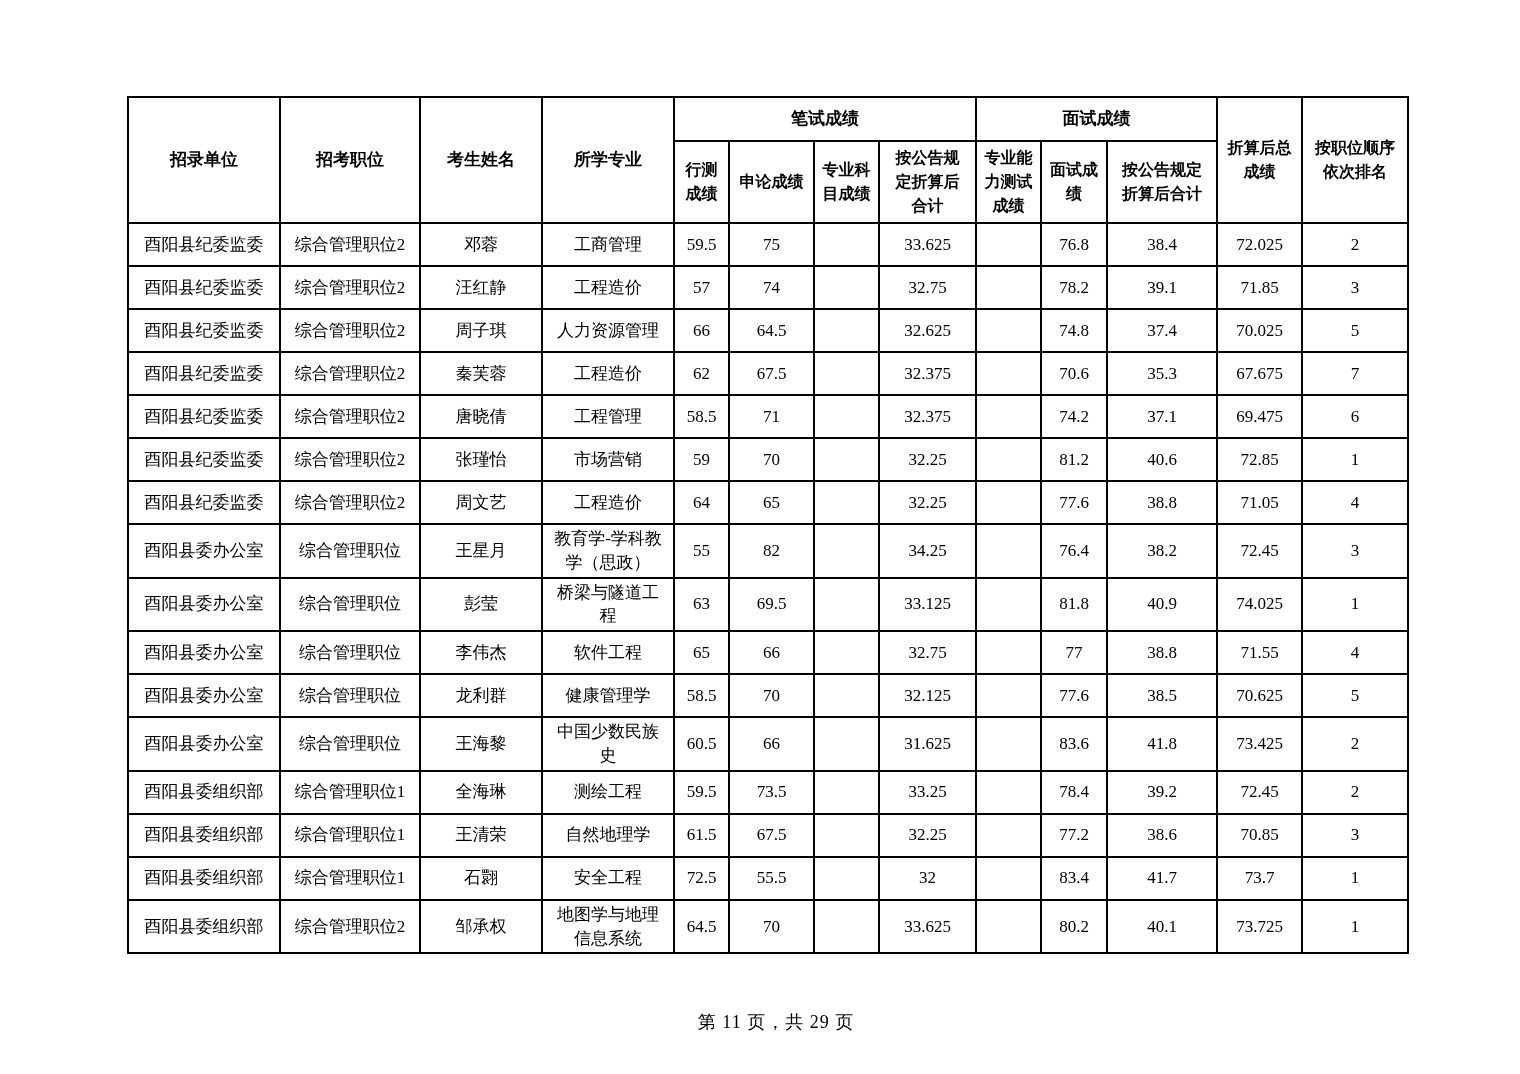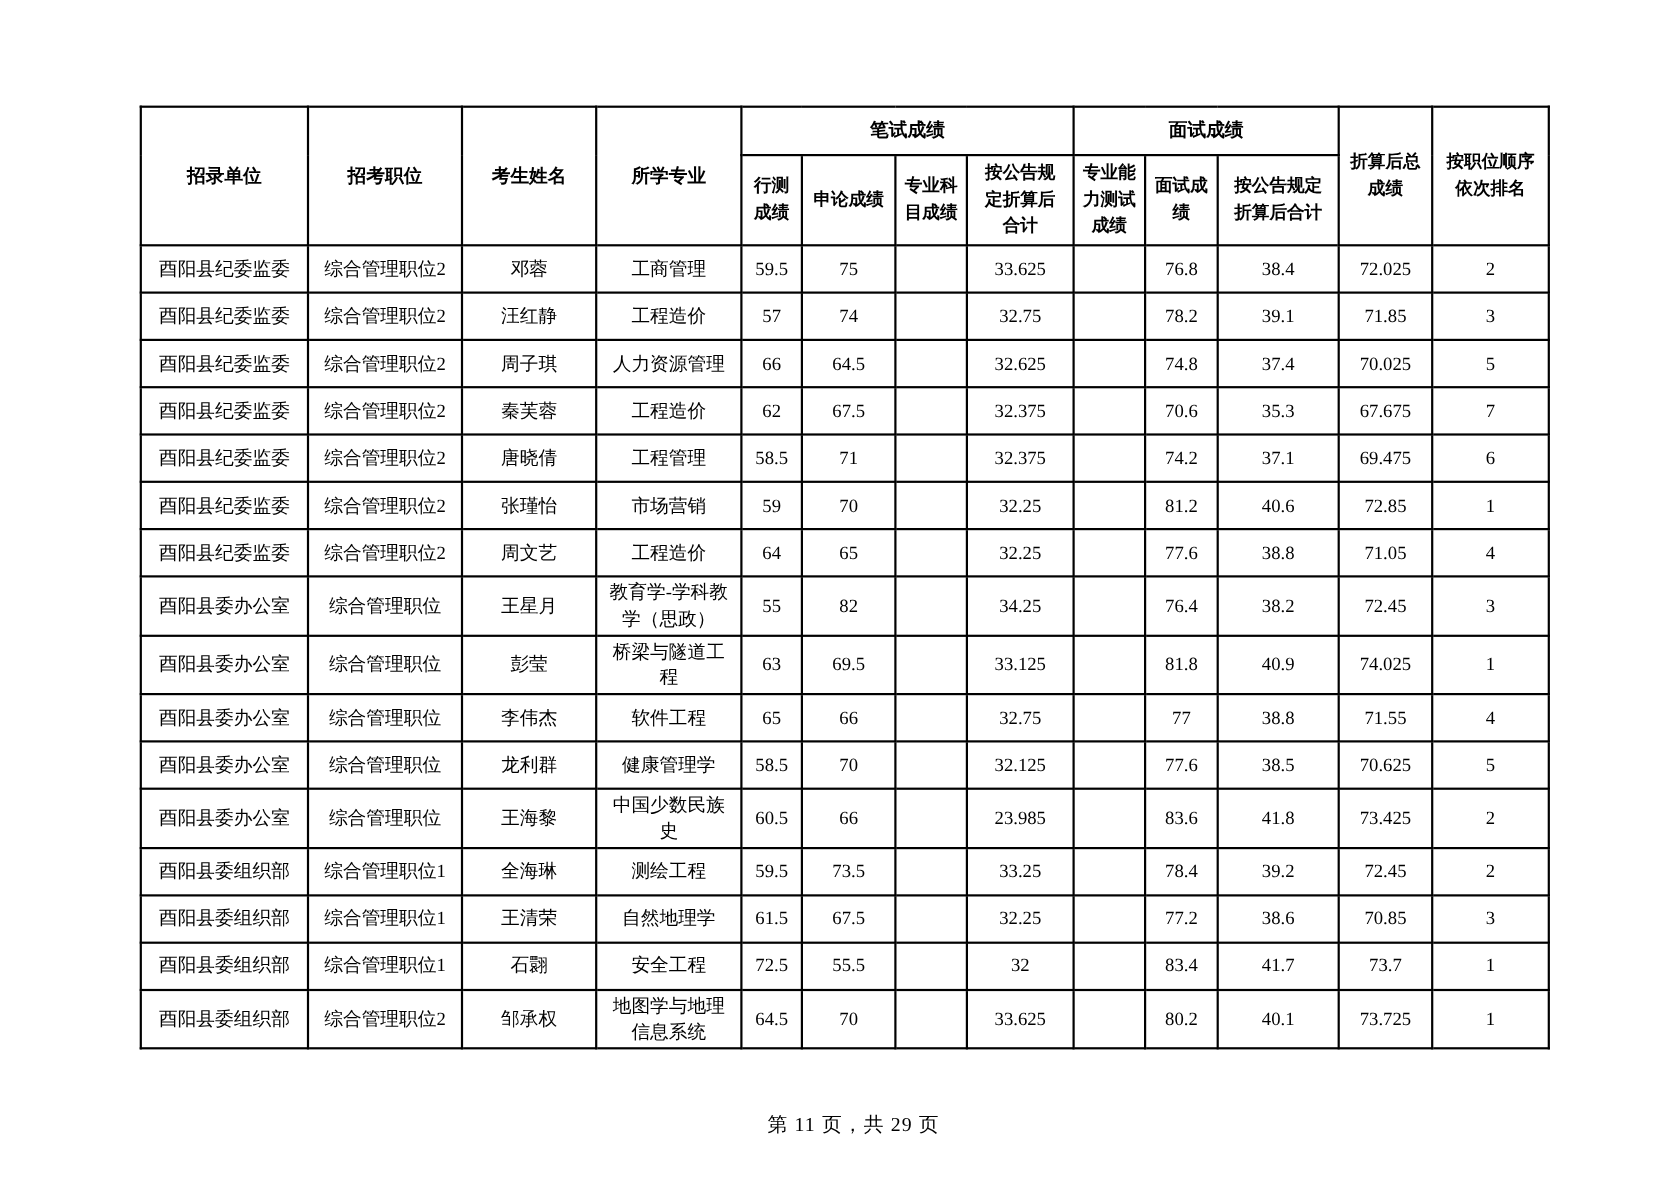--- a/index.html
+++ b/index.html
@@ -275,21 +275,21 @@
           <td class="col-rank">5</td>
         </tr>
         <tr>
           <td class="col-unit">酉阳县委办公室</td>
           <td class="col-position">综合管理职位</td>
           <td class="col-name">王海黎</td>
           <td class="col-major">中国少数民族史</td>
           <td class="col-xingce">60.5</td>
           <td class="col-shenlun">66</td>
           <td class="col-subject"></td>
-          <td class="col-written-converted">23.985</td>
+          <td class="col-written-converted">31.625</td>
           <td class="col-ability-test"></td>
           <td class="col-interview-score">83.6</td>
           <td class="col-interview-converted">41.8</td>
           <td class="col-final-total">73.425</td>
           <td class="col-rank">2</td>
         </tr>
         <tr>
           <td class="col-unit">酉阳县委组织部</td>
           <td class="col-position">综合管理职位1</td>
           <td class="col-name">全海琳</td>

